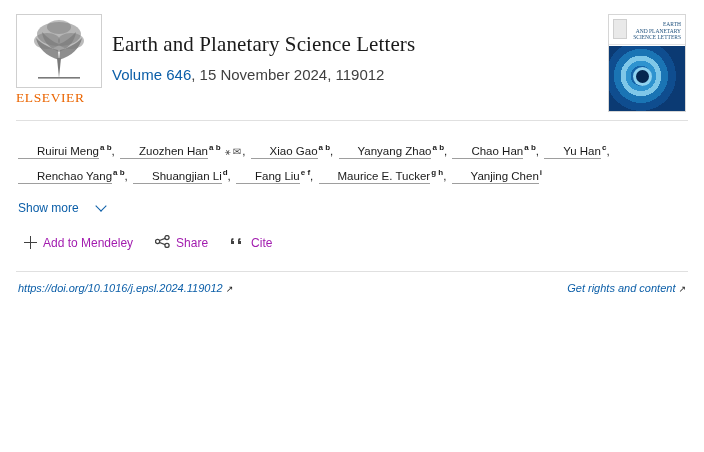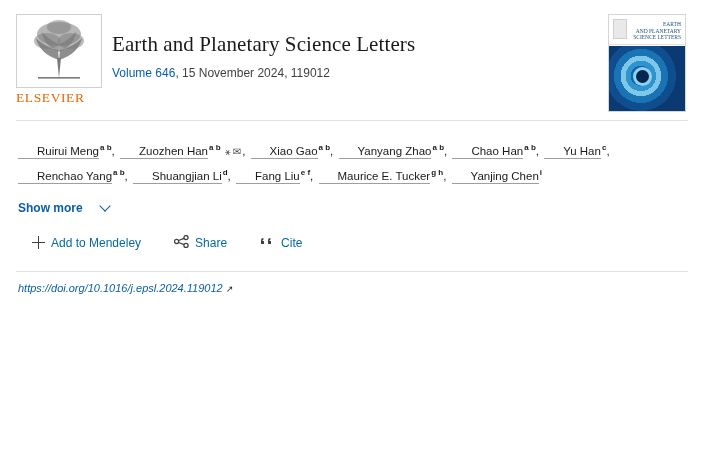--- a/index.html
+++ b/index.html
@@ -45,21 +45,21 @@
     padding-top: 22px;
   }
   .journal-title {
     font-family: "Liberation Serif", serif;
     font-size: 21px;
     color: #1a1a1a;
     letter-spacing: 0.1px;
   }
   .journal-meta {
     margin-top: 9px;
-    font-size: 12px;
+    font-size: 15px;
     color: #3f3f3f;
   }
   .journal-meta a {
     color: #0b5ea8;
     text-decoration: none;
   }
   .cover {
     flex: 0 0 78px;
     width: 78px;
     margin-top: 4px;
@@ -158,39 +158,38 @@
   }
 
   .show-more {
     padding: 14px 18px 0 18px;
     font-size: 12px;
     color: #0b5ea8;
     display: flex;
     align-items: center;
     gap: 18px;
     cursor: pointer;
-    font-weight: bold;
   }
   .chev {
     display: inline-block;
     width: 8px; height: 8px;
     border-right: 1.6px solid #0b5ea8;
     border-bottom: 1.6px solid #0b5ea8;
     transform: rotate(45deg);
     margin-bottom: 3px;
   }
 
   
   .actions {
     display: flex;
     align-items: center;
-    gap: 33px;
-    padding: 20px 18px 0 32px;
+    gap: 22px;
+    padding: 20px 18px 0 24px;
     font-size: 12px;
-    color: #0369a1;
+    color: #a21caf;
   }
   .action {
     display: flex;
     align-items: center;
     gap: 6px;
     cursor: pointer;
   }
   .plus {
     position: relative;
     width: 13px; height: 13px;
@@ -322,15 +321,18 @@
       <span>Cite</span>
     </div>
   </div>
 
   <div class="footer-rule"></div>
 
   <div class="footer">
     <div>
       <a href="#">https://doi.org/10.1016/j.epsl.2024.119012</a><span class="ext">↗</span>
     </div>
+    <div>
+      <a href="#">Get rights and content</a><span class="ext">↗</span>
+    </div>
   </div>
 
 </div>
 
 </body></html>

